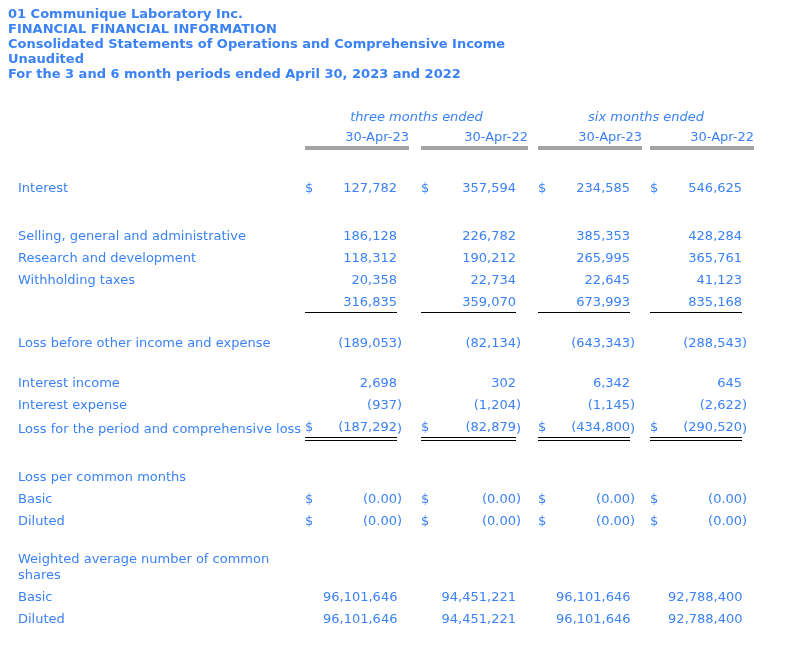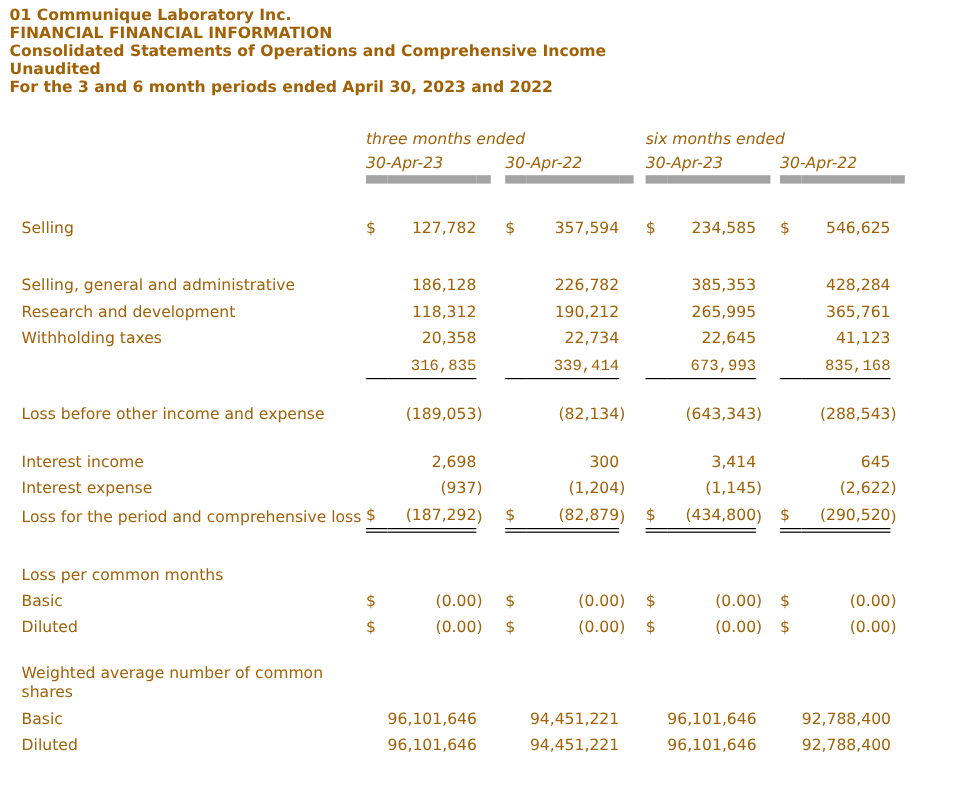--- a/index.html
+++ b/index.html
@@ -1,41 +1,41 @@
 <!DOCTYPE html>
 <html><head>
 <meta charset="utf-8">
 <style>
   html, body { margin: 0; padding: 0; background: #ffffff; }
   .page {
     width: 795px; height: 656px; box-sizing: border-box;
-    padding: 6px 0 0 8px; background: #ffffff; color: #a16207;
+    padding: 6px 0 0 8px; background: #ffffff; color: #3b82f6;
     font-family: "DejaVu Sans", sans-serif; overflow: hidden;
   }
   .report-header div {
     font-weight: bold; font-size: 13px; line-height: 15px; white-space: nowrap;
   }
   table.fin {
     border-collapse: collapse; table-layout: fixed;
     width: 740px; margin: 22px 0 0 10px;
   }
   table.fin td {
     font-size: 13px; line-height: 16px; padding: 2px 0;
     vertical-align: bottom; height: 18px; overflow: hidden;
   }
   td.lbl { text-align: left; padding-left: 8px; padding-right: 6px; white-space: normal; }
   td.cur { text-align: left; }
   td.val { text-align: right; white-space: nowrap; }
   td.par { text-align: left; padding-left: 3px; }
-  td.u1  { border-bottom: 1px solid #000; font-family: Liberation Mono, monospace; }
+  td.u1  { border-bottom: 1px solid #000; }
   td.u2  { border-bottom: 4px double #000; }
-  thead td.phdr { font-style: italic; height: 16px; padding-bottom: 0; }
+  thead td.phdr { font-style: italic; text-align: center; height: 16px; padding-bottom: 0; }
   thead td.dhdr {
-    font-style: italic; text-align: left; height: 18px;
-    border-bottom: 7px solid #a3a3a3; padding-bottom: 1px;
+    text-align: right; height: 18px;
+    border-bottom: 4px solid #a3a3a3; padding-bottom: 1px;
   }
   tr.spacer td { padding: 0; }
 </style>
 </head>
 <body>
 
 <div class="page">
 
   <div class="report-header">
     <div>01 Communique Laboratory Inc.</div>
@@ -83,21 +83,21 @@
         <td></td>
         <td class="dhdr" colspan="3">30-Apr-22</td>
         <td></td>
       </tr>
     </thead>
     <tbody>
         <tr class="spacer">
           <td colspan="17" style="height: 26px;"></td>
         </tr>
         <tr>
-          <td class="lbl">Selling</td>
+          <td class="lbl">Interest</td>
           <td class="cur">$</td>
           <td class="val">127,782</td>
           <td class="par"></td>
           <td></td>
           <td class="cur">$</td>
           <td class="val">357,594</td>
           <td class="par"></td>
           <td></td>
           <td class="cur">$</td>
           <td class="val">234,585</td>
@@ -168,21 +168,21 @@
           <td class="par"></td>
           <td></td>
         </tr>
         <tr>
           <td class="lbl"></td>
           <td class="cur u1"></td>
           <td class="val u1">316,835</td>
           <td class="par"></td>
           <td></td>
           <td class="cur u1"></td>
-          <td class="val u1">339,414</td>
+          <td class="val u1">359,070</td>
           <td class="par"></td>
           <td></td>
           <td class="cur u1"></td>
           <td class="val u1">673,993</td>
           <td class="par"></td>
           <td></td>
           <td class="cur u1"></td>
           <td class="val u1">835,168</td>
           <td class="par"></td>
           <td></td>
@@ -212,25 +212,25 @@
         <tr class="spacer">
           <td colspan="17" style="height: 18px;"></td>
         </tr>
         <tr>
           <td class="lbl">Interest income</td>
           <td class="cur"></td>
           <td class="val">2,698</td>
           <td class="par"></td>
           <td></td>
           <td class="cur"></td>
-          <td class="val">300</td>
-          <td class="par"></td>
-          <td></td>
-          <td class="cur"></td>
-          <td class="val">3,414</td>
+          <td class="val">302</td>
+          <td class="par"></td>
+          <td></td>
+          <td class="cur"></td>
+          <td class="val">6,342</td>
           <td class="par"></td>
           <td></td>
           <td class="cur"></td>
           <td class="val">645</td>
           <td class="par"></td>
           <td></td>
         </tr>
         <tr>
           <td class="lbl">Interest expense</td>
           <td class="cur"></td>

